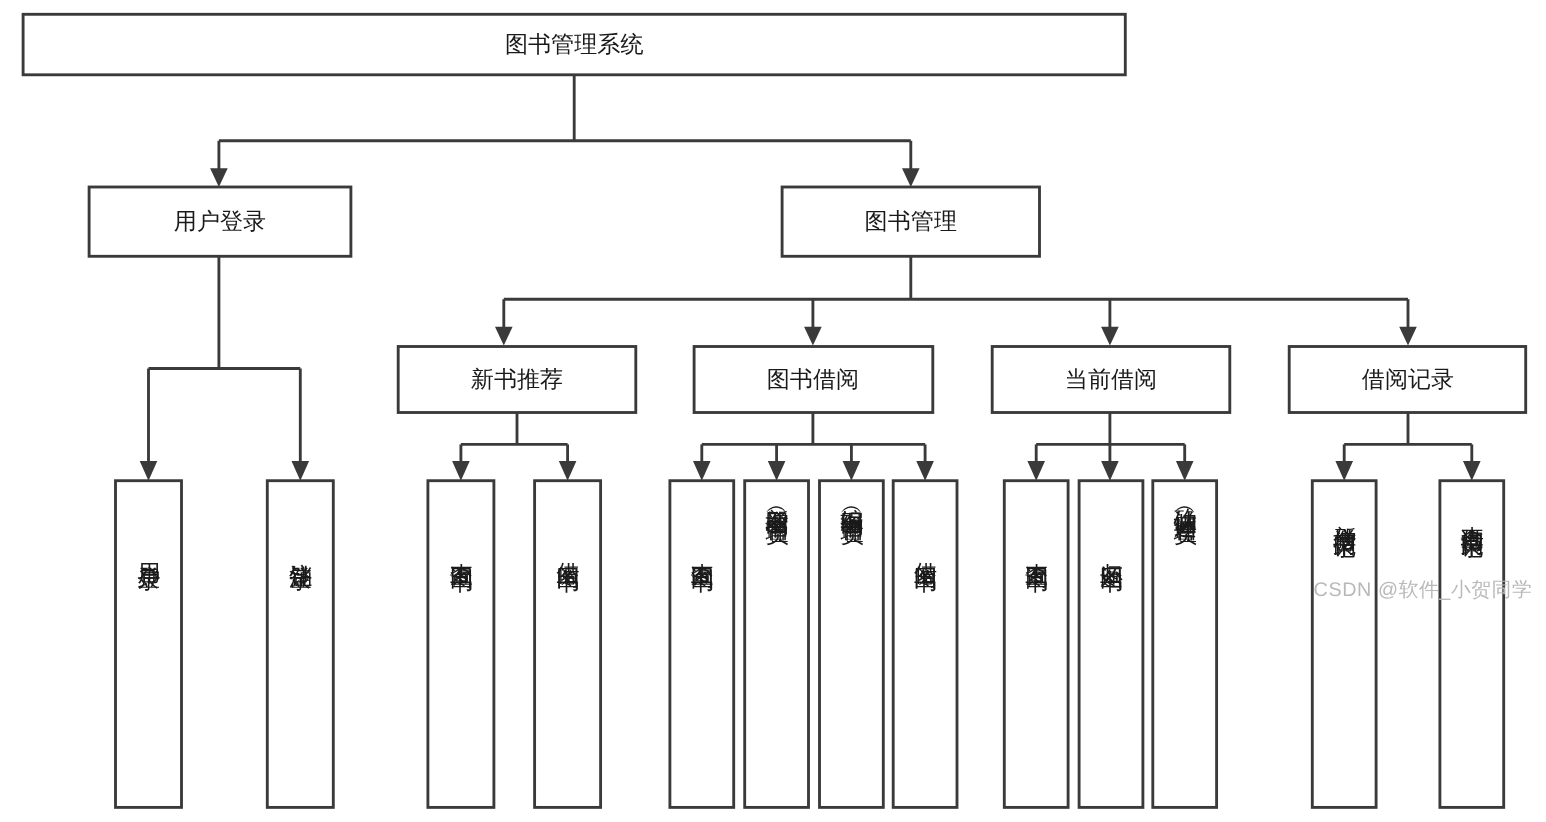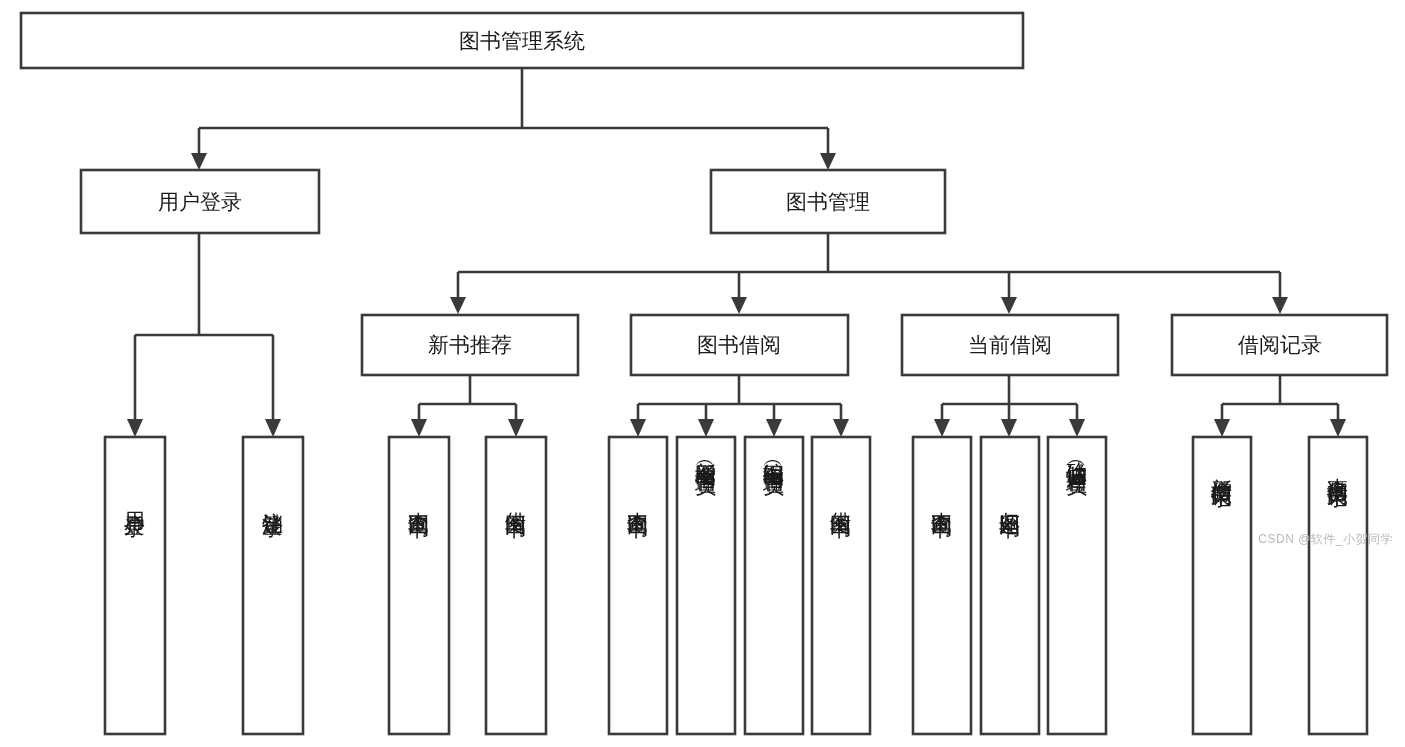--- a/index.html
+++ b/index.html
@@ -64,21 +64,21 @@
     display: flex;
     align-items: flex-start;
     justify-content: center;
     pointer-events: none;
   }
   .watermark {
     position: absolute;
     right: 12px;
     bottom: 6px;
     font-family: "Liberation Sans", "DejaVu Sans", sans-serif;
-    font-size: 12px;
+    font-size: 18px;
     color: #b9b9b9;
     letter-spacing: 0.5px;
     white-space: nowrap;
   }
 </style>
 </head>
 <body>
 
 <div id="diagram-root">
 

